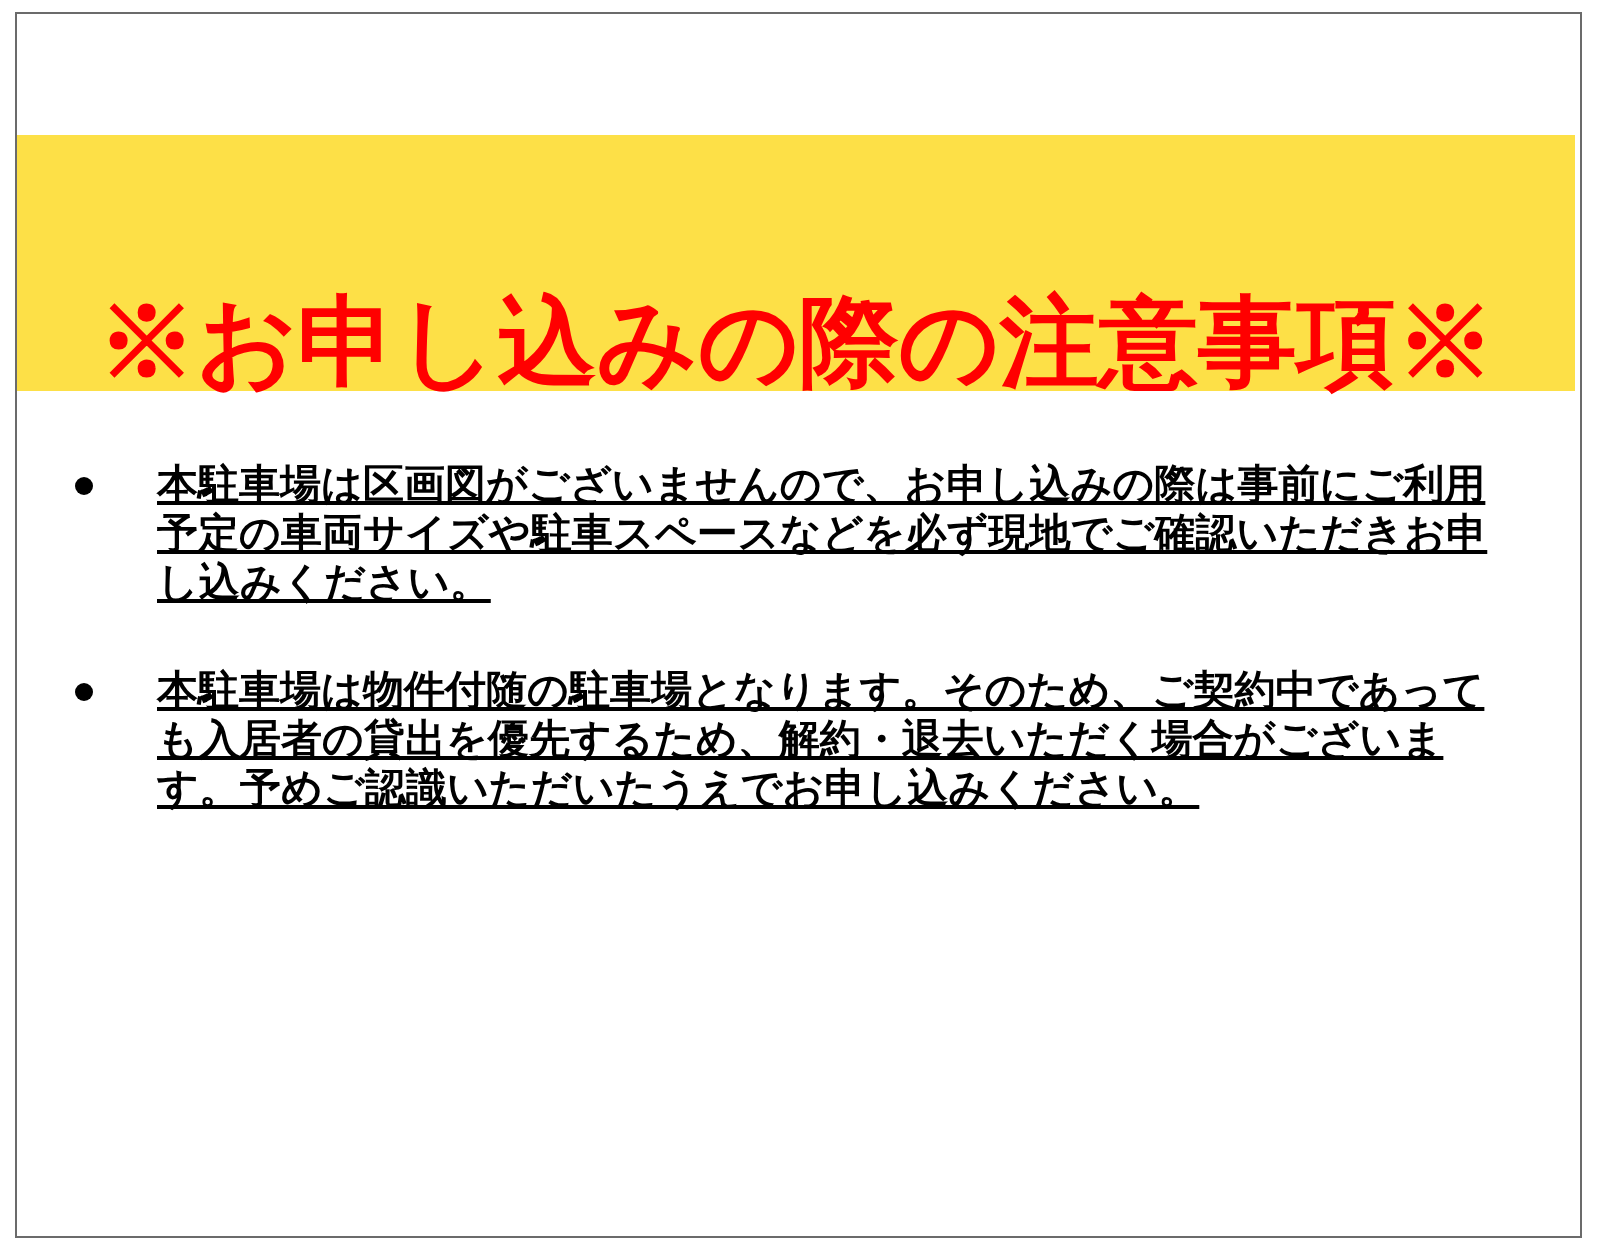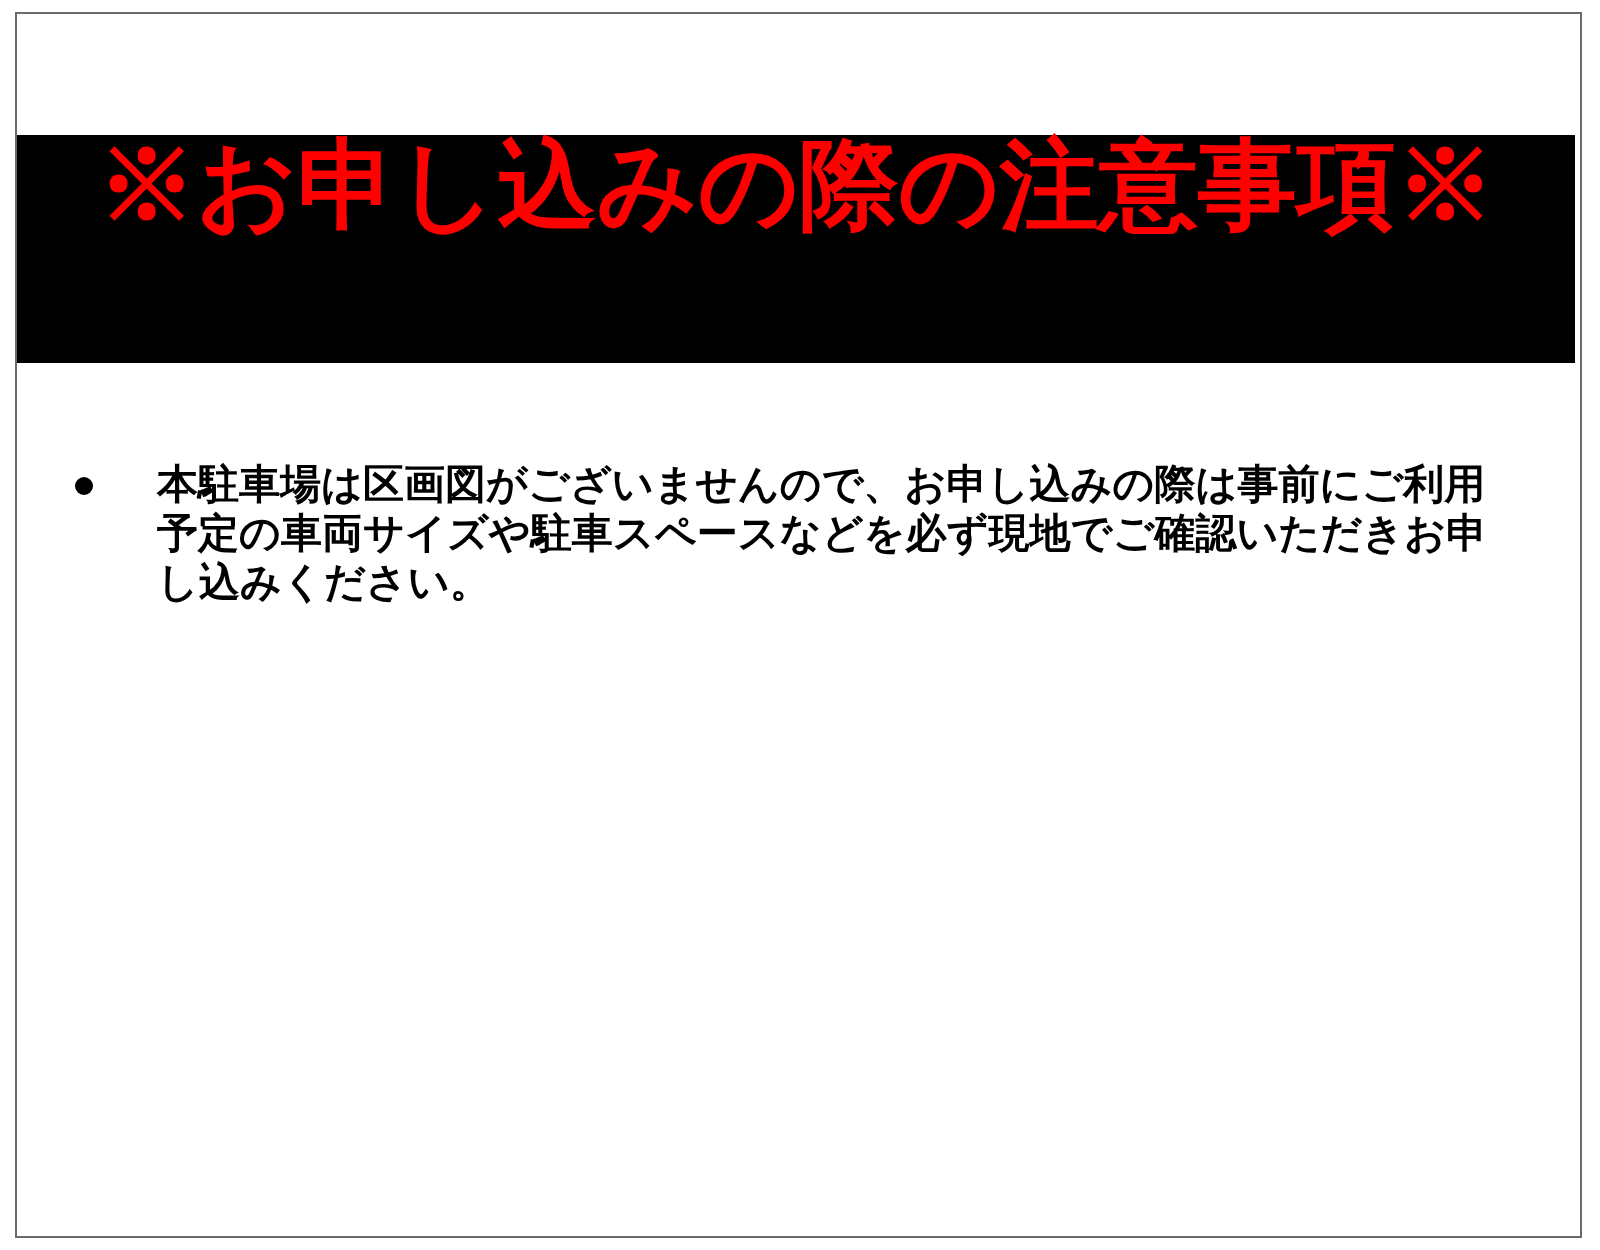--- a/index.html
+++ b/index.html
@@ -23,24 +23,24 @@
     height: 1226px;
     box-sizing: border-box;
     border: 2px solid #6b6b6b;
     background: #ffffff;
   }
   .banner {
     position: absolute;
     left: 0;
     right: 5px;
     top: 121px;
-    height: 228px;
-    background: #000000;
+    height: 256px;
+    background: #fde047;
     display: flex;
-    align-items: flex-start;
+    align-items: flex-end;
     justify-content: center;
   }
   .title {
     font-size: 99px;
     font-weight: 700;
     color: #ff0000;
     letter-spacing: 0;
     white-space: nowrap;
     line-height: 1;
   }
@@ -67,36 +67,41 @@
   .bullet-text {
     margin: 0;
     width: 1356px;
     font-size: 41px;
     line-height: 49px;
     font-weight: 700;
     color: #000000;
     text-align: left;
     word-break: normal;
     overflow-wrap: break-word;
+    text-decoration: underline;
   }
 </style>
 </head>
 <body>
 
 <div class="page">
   <div class="frame">
 
     <div class="banner">
       <div class="title">※お申し込みの際の注意事項※</div>
     </div>
 
     <div class="content">
 
       <div class="bullet-row">
         <span class="marker"></span>
         <p class="bullet-text">本駐車場は区画図がございませんので、お申し込みの際は事前にご利用予定の車両サイズや駐車スペースなどを必ず現地でご確認いただきお申し込みください。</p>
       </div>
 
 
+      <div class="bullet-row">
+        <span class="marker"></span>
+        <p class="bullet-text">本駐車場は物件付随の駐車場となります。そのため、ご契約中であっても入居者の貸出を優先するため、解約・退去いただく場合がございます。予めご認識いただいたうえでお申し込みください。</p>
+      </div>
 
     </div>
   </div>
 </div>
 
 </body></html>

